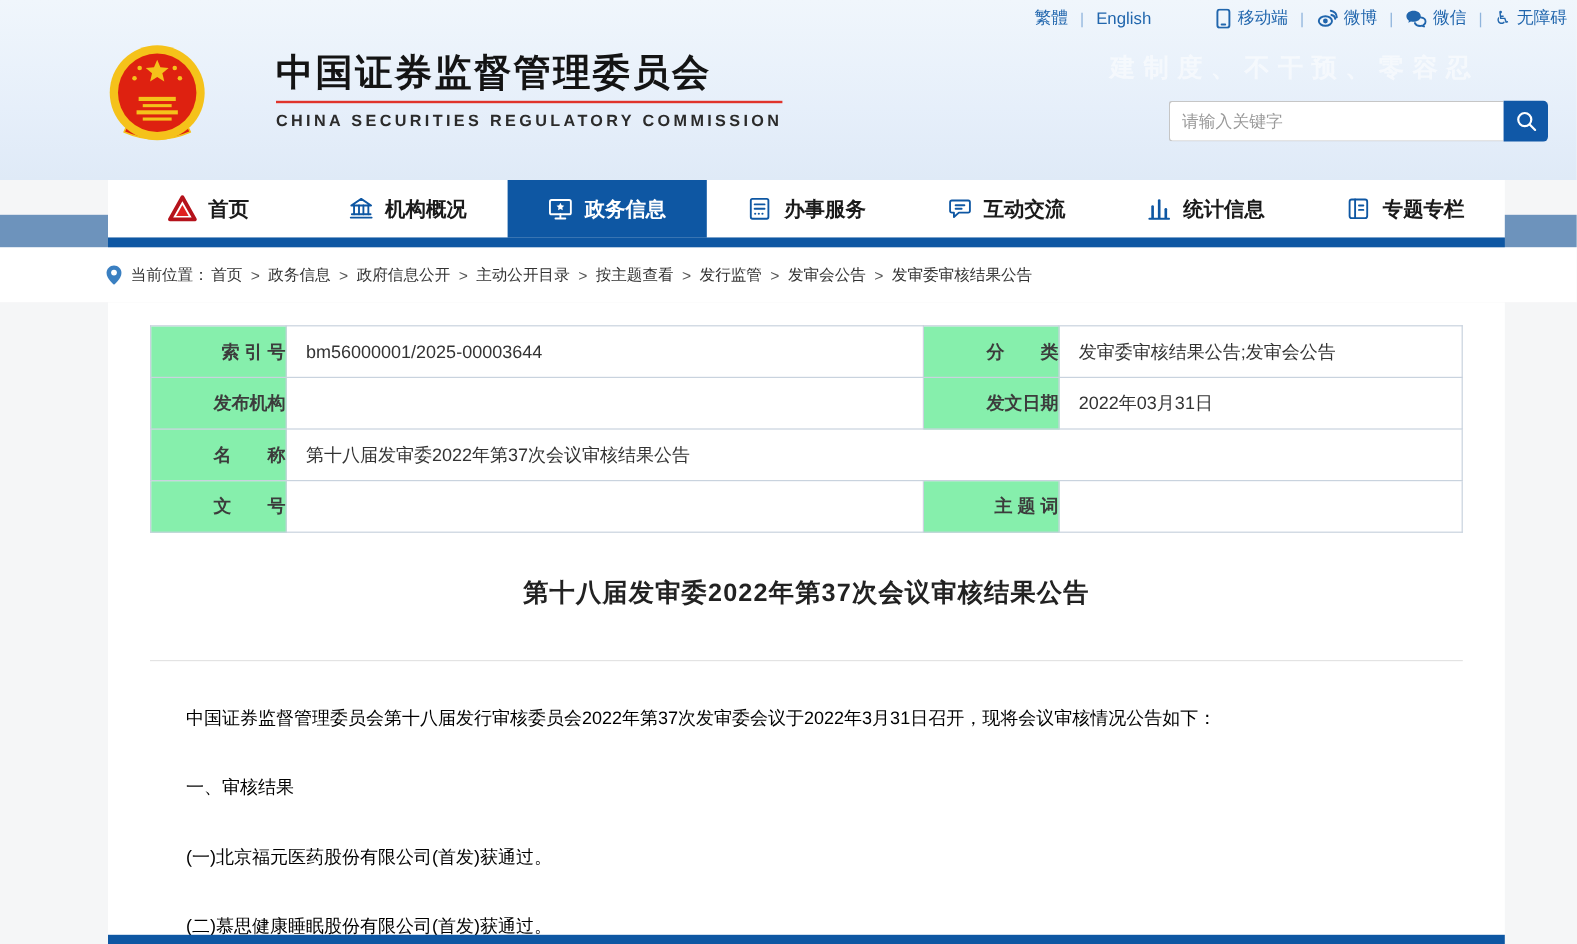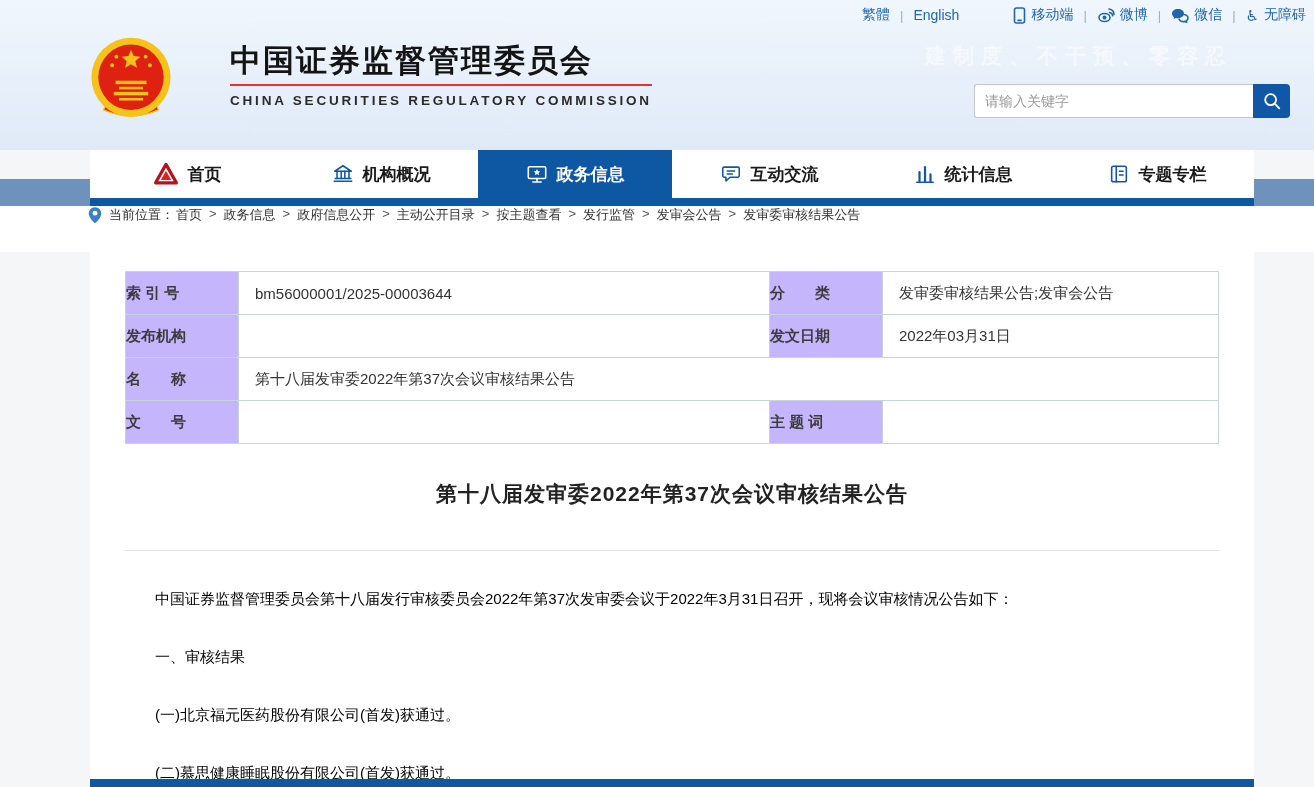--- a/index.html
+++ b/index.html
@@ -46,36 +46,36 @@
     background:#fff; display:flex; }
   .nav-strip { position:absolute; left:90px; top:48px; width:1164px; height:8px; background:#0e57a3; }
   .nav-item { flex:1; display:flex; align-items:center; justify-content:center; gap:9px;
     font-size:17px; font-weight:bold; color:#1a1a1a; cursor:pointer; height:48px; }
   .nav-item.active { background:#0e57a3; color:#fff; }
   .nav-icon { display:inline-flex; color:#0e57a3; }
   .nav-item.active .nav-icon { color:#fff; }
   .ni { stroke:currentColor; fill:none; stroke-width:1.7; stroke-linecap:round; stroke-linejoin:round; }
 
   
-  .crumb-band { height:46px; background:#fff; display:flex; 
+  .crumb-band { height:46px; background:#fff; display:flex; align-items:center;
     padding-left:88px; font-size:13px; color:#333; }
   .pin { margin-right:7px; display:inline-flex; }
   .crumb { cursor:pointer; }
   .crumb-sep { margin:0 7px; color:#555; }
   .crumb-label { margin-right:2px; }
 
   
   .main { position:relative; height:535px; background:#f5f6f7; }
   .content { position:absolute; left:90px; top:0; width:1164px; height:535px;
     background:#fff; padding:19px 35px 0; }
   .footer-strip { position:absolute; left:0; right:0; bottom:0; height:8px; background:#0e57a3; }
 
   table.info { width:100%; border-collapse:collapse; table-layout:fixed; }
   table.info td { border:1px solid #c9d3de; height:43px; font-size:15px; vertical-align:middle; }
-  td.lbl { background:#c4b5fd; text-align:left; font-weight:bold; color:#3c3c3c; }
+  td.lbl { background:#86efac; text-align:right; font-weight:bold; color:#3c3c3c; }
   td.val { padding:0 16px; color:#333; font-size:14.5px; }
   col.c-lbl { width:113px; } col.c-val2 { width:336px; }
 
   .article-title { text-align:center; font-size:21px; font-weight:bold; color:#222;
     margin-top:36px; letter-spacing:1px; }
   .divider { height:1px; background:#e3e3e3; margin-top:42px; }
   .para { font-size:15px; color:#000000; text-indent:2em; margin-top:37px; line-height:1.4; }
 </style>
 </head>
 <body>
@@ -184,20 +184,32 @@
     </div>
     <div class="nav-item active">
       <span class="nav-icon">
         <svg class="ni" width="22" height="22" viewBox="0 0 24 24">
             <rect x="2.5" y="4" width="19" height="13" rx="1.5"></rect>
             <path d="M12 17 v3.2 M7.5 20.8 h9"></path>
             <path d="M12 6.6 l1.1 2.2 2.4 .35 -1.75 1.7 .4 2.4 -2.15 -1.15 -2.15 1.15 .4 -2.4 -1.75 -1.7 2.4 -.35 Z" fill="currentColor" stroke="none"></path>
           </svg>
       </span>
       <span class="nav-label">政务信息</span>
+    </div>
+    <div class="nav-item">
+      <span class="nav-icon">
+        <svg class="ni" width="22" height="22" viewBox="0 0 24 24">
+            <rect x="4" y="3" width="16" height="18" rx="1.5"></rect>
+            <path d="M7.5 8 h9 M7.5 12 h9"></path>
+            <circle cx="8" cy="16.5" r="1" fill="currentColor" stroke="none"></circle>
+            <circle cx="11.3" cy="16.5" r="1" fill="currentColor" stroke="none"></circle>
+            <circle cx="14.6" cy="16.5" r="1" fill="currentColor" stroke="none"></circle>
+          </svg>
+      </span>
+      <span class="nav-label">办事服务</span>
     </div>
     <div class="nav-item">
       <span class="nav-icon">
         <svg class="ni" width="22" height="22" viewBox="0 0 24 24">
             <path d="M4.5 4.5 h15 a1.5 1.5 0 0 1 1.5 1.5 v8 a1.5 1.5 0 0 1 -1.5 1.5 h-8.5 l-4.5 4 v-4 h-2 a1.5 1.5 0 0 1 -1.5 -1.5 v-8 a1.5 1.5 0 0 1 1.5 -1.5 Z"></path>
             <path d="M8 8.8 h8 M8 12 h5.5"></path>
           </svg>
       </span>
       <span class="nav-label">互动交流</span>
     </div>

